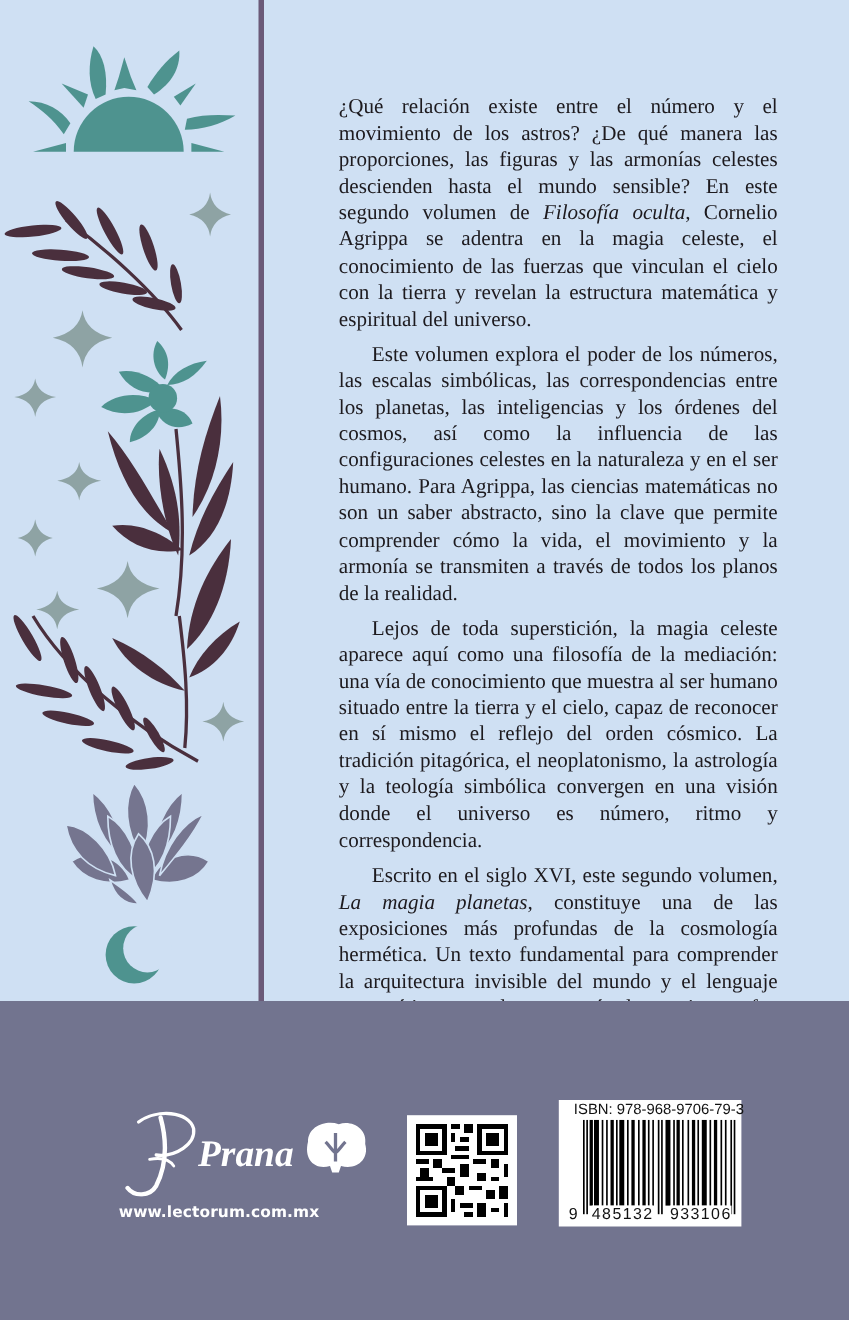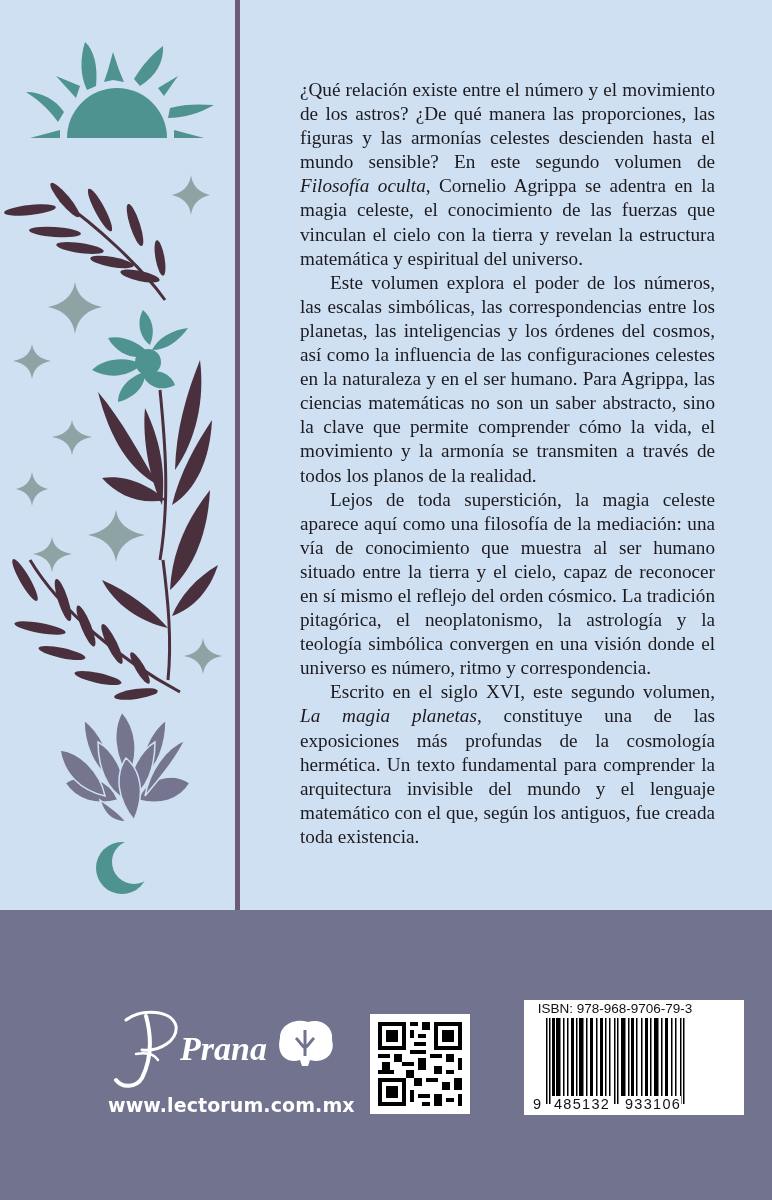--- a/index.html
+++ b/index.html
@@ -9,34 +9,34 @@
     font-family: "Liberation Serif", "DejaVu Serif", serif;
   }
   .top { position: absolute; left: 0; top: 0; width: 772px; height: 910px; background: #cfe0f3; }
   .divider { position: absolute; left: 235px; top: 0; width: 5px; height: 910px; background: #6b5a78; }
   .bottom { position: absolute; left: 0; top: 910px; width: 772px; height: 290px; background: #72748f; }
   .blurb {
     position: absolute; left: 300px; top: 78px; width: 415px;
     color: #1d1a1e; font-size: 19.2px; line-height: 24.1px;
     text-align: justify; hyphens: manual;
   }
-  .blurb p { margin: 0; text-indent: 0; }
+  .blurb p { margin: 8px; text-indent: 0; }
   .blurb p + p { text-indent: 30px; }
   .blurb em { font-style: italic; }
   .deco { position: absolute; left: 0; top: 0; width: 235px; height: 910px; }
   .logo { position: absolute; left: 112px; top: 1008px; width: 240px; height: 80px; }
   .url {
     position: absolute; left: 108px; top: 1094px; width: 220px;
     color: #ffffff; font-family: "DejaVu Sans", "Liberation Sans", sans-serif;
-    font-weight: bold; font-size: 19px; letter-spacing: 0.1px;
+    font-weight: bold; font-size: 14px; letter-spacing: 0.1px;
   }
   .qr { position: absolute; left: 370px; top: 1014px; width: 100px; height: 100px; background: #fff; }
   .qr svg { display: block; }
   .barcode-box {
-    position: absolute; left: 524px; top: 1000px; width: 220px; height: 115px;
+    position: absolute; left: 508px; top: 1000px; width: 166px; height: 115px;
     background: #ffffff;
   }
   .isbn-label {
     position: absolute; left: 0; top: 1px; width: 182px; text-align: center;
     font-family: "Liberation Sans", "DejaVu Sans", sans-serif; font-size: 13.5px; color: #111;
   }
   .bars { position: absolute; left: 22px; top: 18px; }
   .ean-first, .ean-left, .ean-right {
     position: absolute; top: 93px;
     font-family: "Liberation Sans", "DejaVu Sans", sans-serif; font-size: 14.5px; color: #111; background: #fff;

